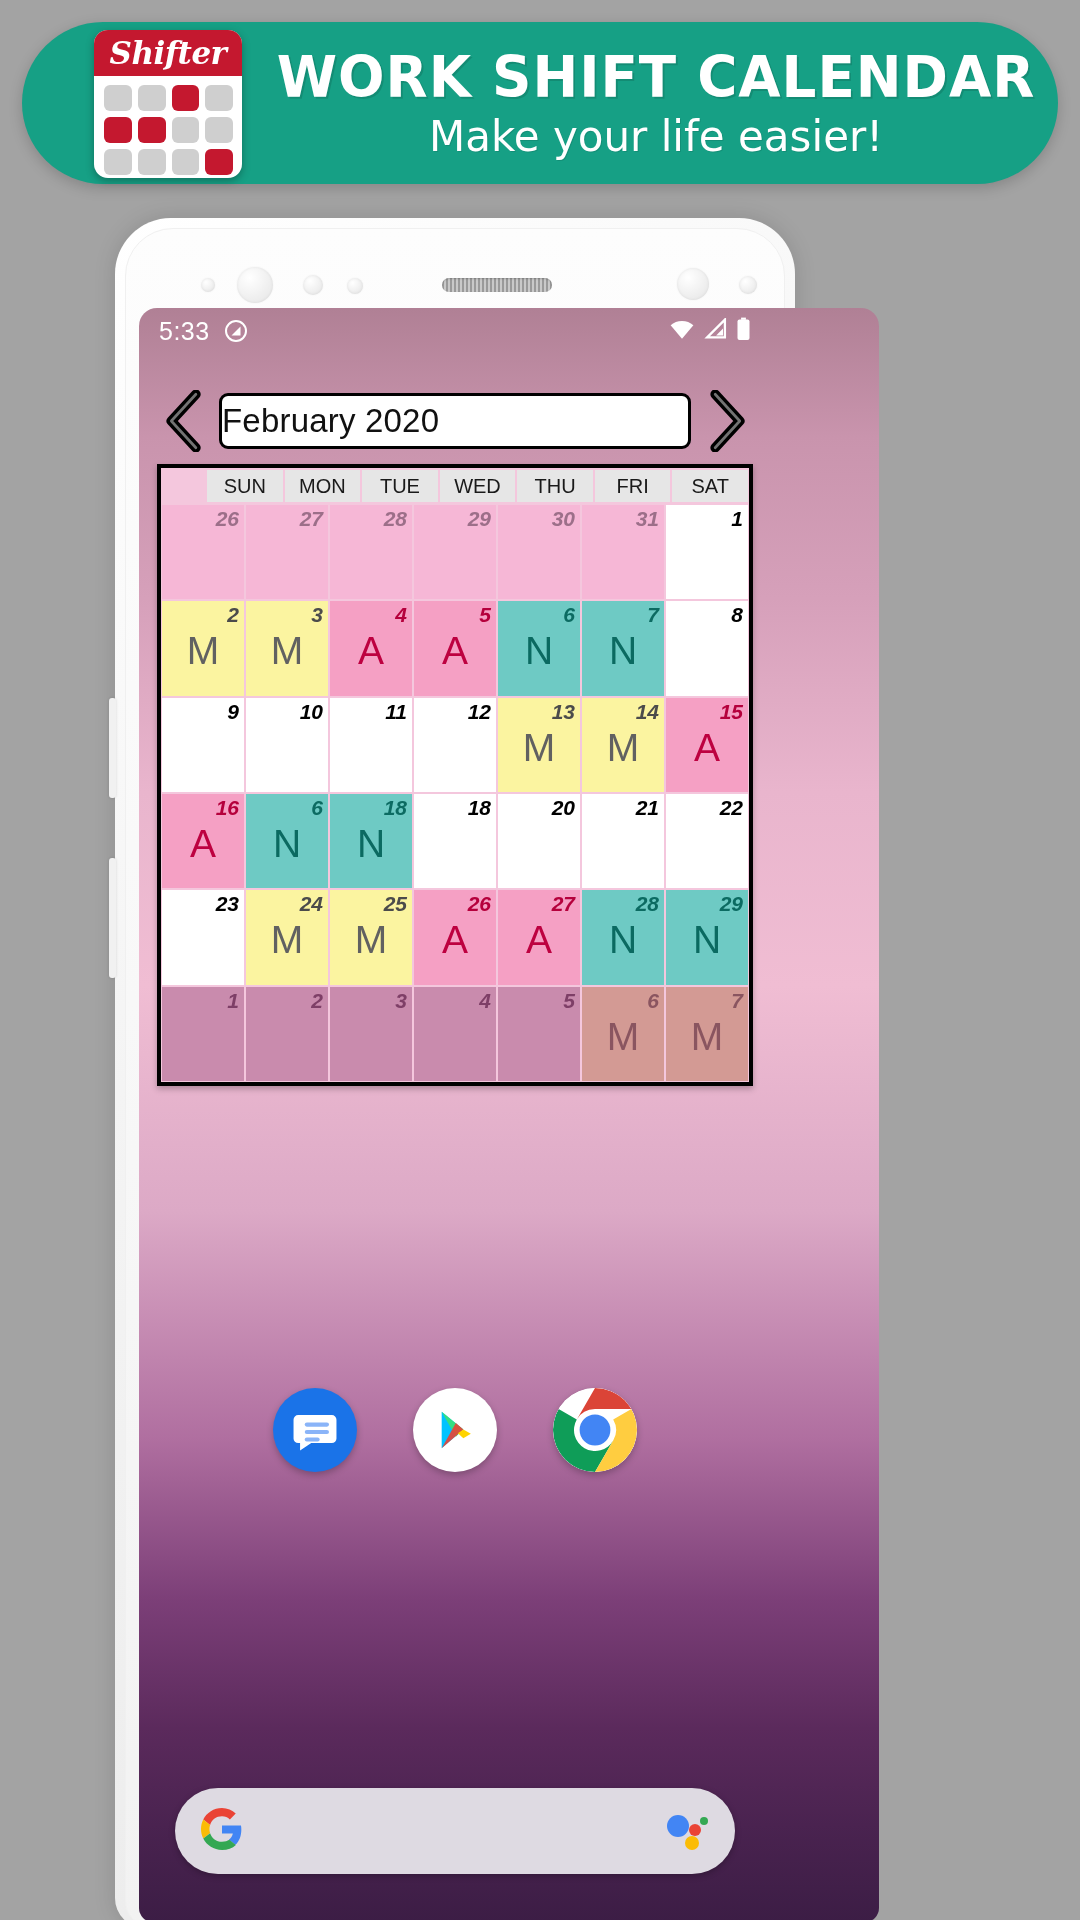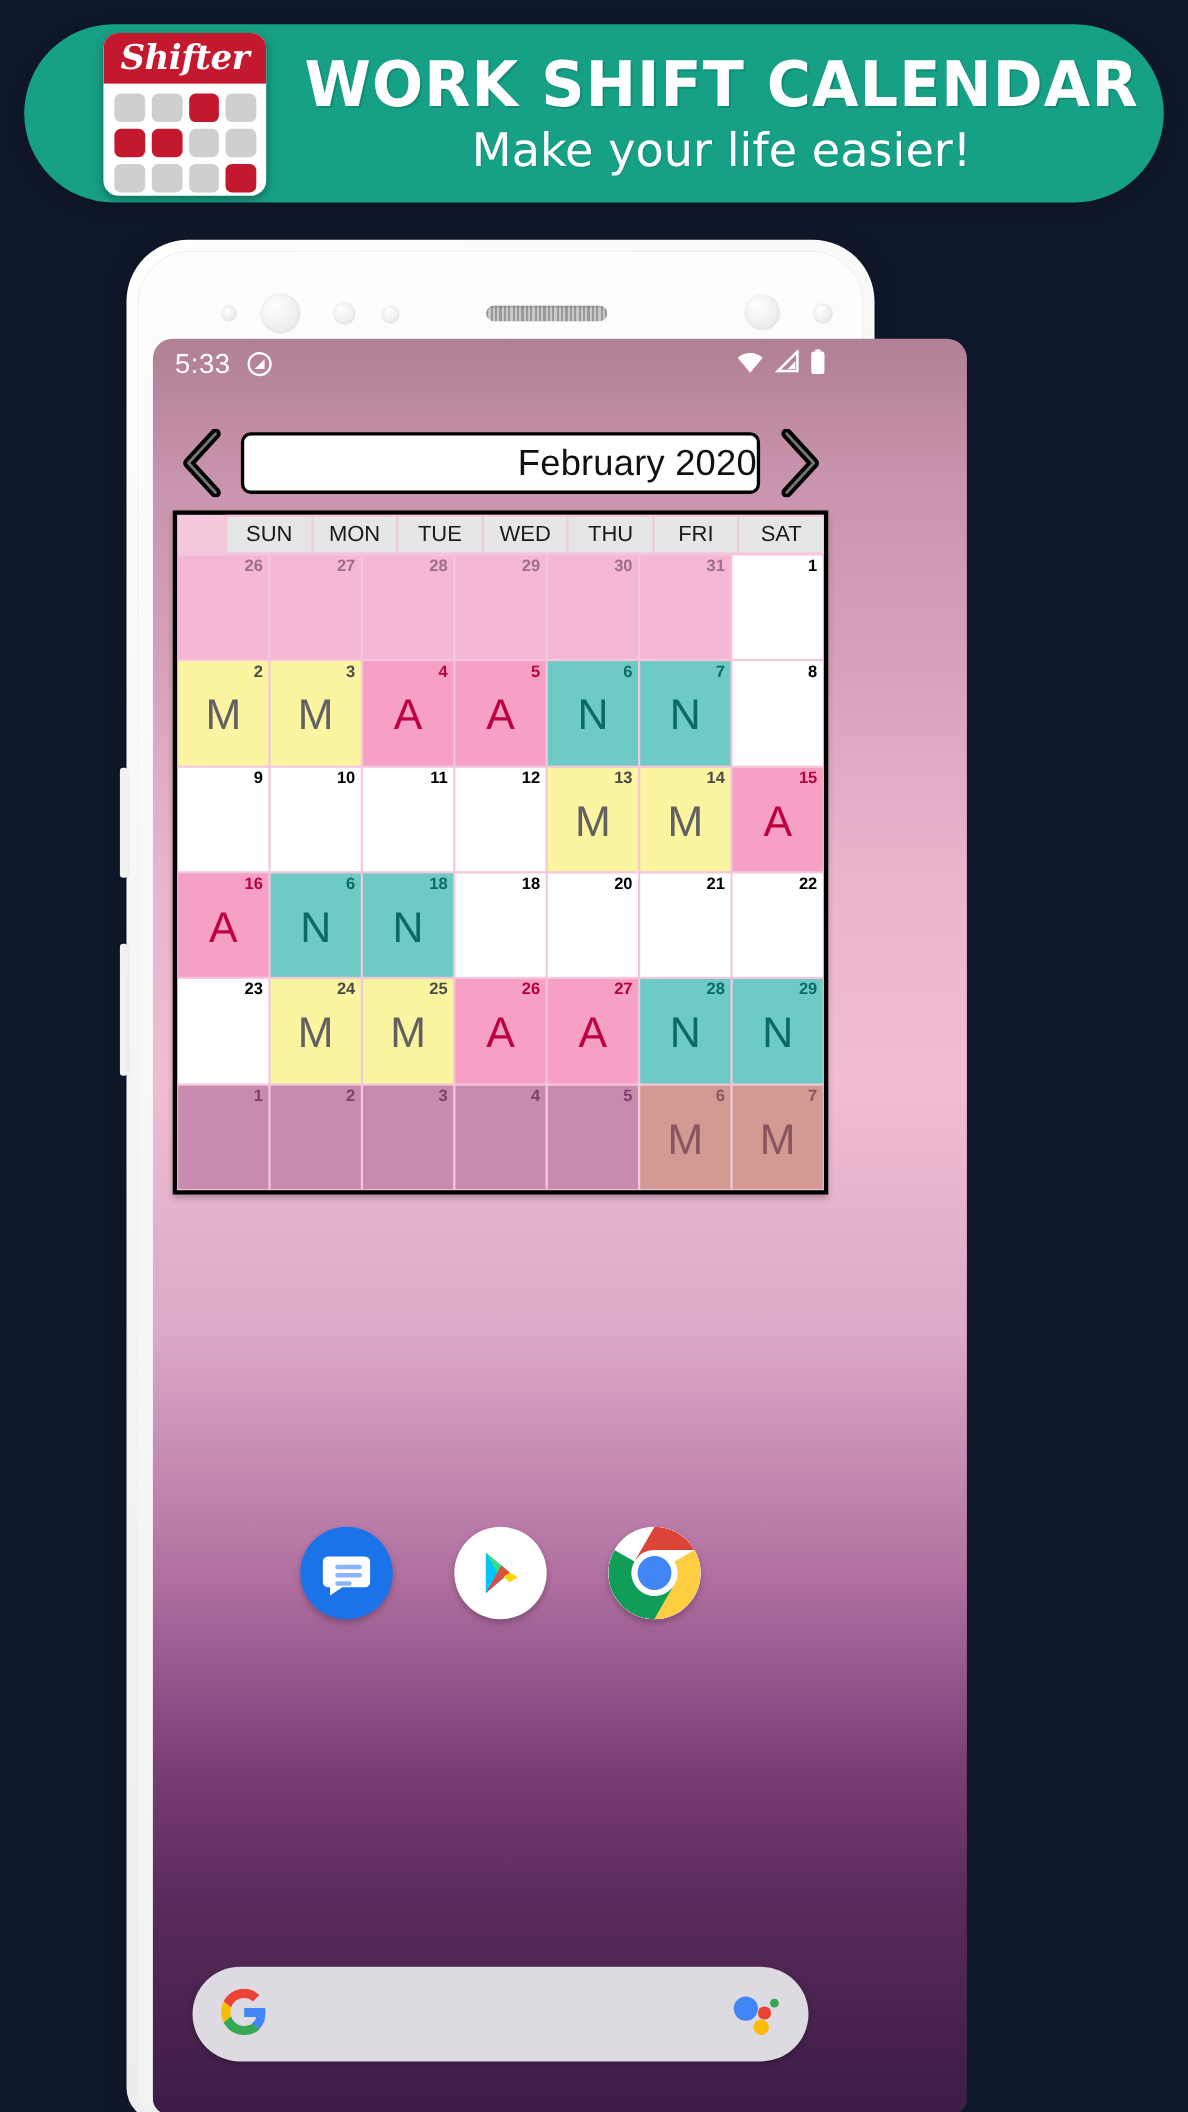--- a/index.html
+++ b/index.html
@@ -2,21 +2,21 @@
 <html><head>
 <meta charset="utf-8">
 <style>
   * { box-sizing: border-box; margin: 0; padding: 0; }
   html, body {
     width: 1080px; height: 1920px;
     background: #ffffff;
     font-family: "Liberation Sans", sans-serif;
     overflow: hidden;
   }
-  #stage { position: relative; width: 1080px; height: 1920px; background: #0f172a; }
+  #stage { position: relative; width: 1080px; height: 1920px; background: #a3a3a3; }
 
   
   .banner {
     position: absolute; left: 22px; top: 22px;
     width: 1036px; height: 162px;
     background: #16a085;
     border-radius: 82px;
     box-shadow: 0 4px 14px rgba(0,0,0,.18);
     display: flex; align-items: center;
   }
@@ -163,21 +163,21 @@
   .arrow-btn {
     width: 58px; height: 64px;
     display: flex; align-items: center; justify-content: center;
     cursor: pointer;
   }
   .month-box {
     flex: 1; margin: 0 8px; height: 56px;
     background: #ffffff;
     border: 3px solid #000000;
     border-radius: 9px;
-    display: flex; align-items: center; justify-content: flex-end;
+    display: flex; align-items: center; justify-content: flex-start;
   }
   .month-box span {
     font-size: 33px; color: #111; font-family: "Liberation Sans", sans-serif;
     letter-spacing: .2px;
   }
 
   
   .cal-frame {
     position: absolute; left: 18px; top: 156px;
     width: 596px; height: 622px;
@@ -196,23 +196,23 @@
   .weeks { display: grid; grid-template-rows: repeat(6,1fr); height: 578px; }
   .week { display: grid; grid-template-columns: repeat(7,1fr); }
   .cell {
     position: relative;
     margin: 1px;
     background: #ffffff;
     overflow: hidden;
   }
   .cell .num {
     position: absolute; right: 5px; top: 2px;
-    font-size: 15px; font-weight: bold;
+    font-size: 21px; font-weight: bold;
     font-family: "Liberation Sans", sans-serif;
-    color: #000000; line-height: 1.1;
+    color: #000000; line-height: 1.1; font-style: italic;
   }
   .cell .shift {
     position: absolute; left: 0; right: 0; top: 30px;
     text-align: center;
     font-size: 39px;
     font-family: "Liberation Sans", sans-serif;
     line-height: 1;
   }
   
   .cell.m  { background: #fbf4a0; }

